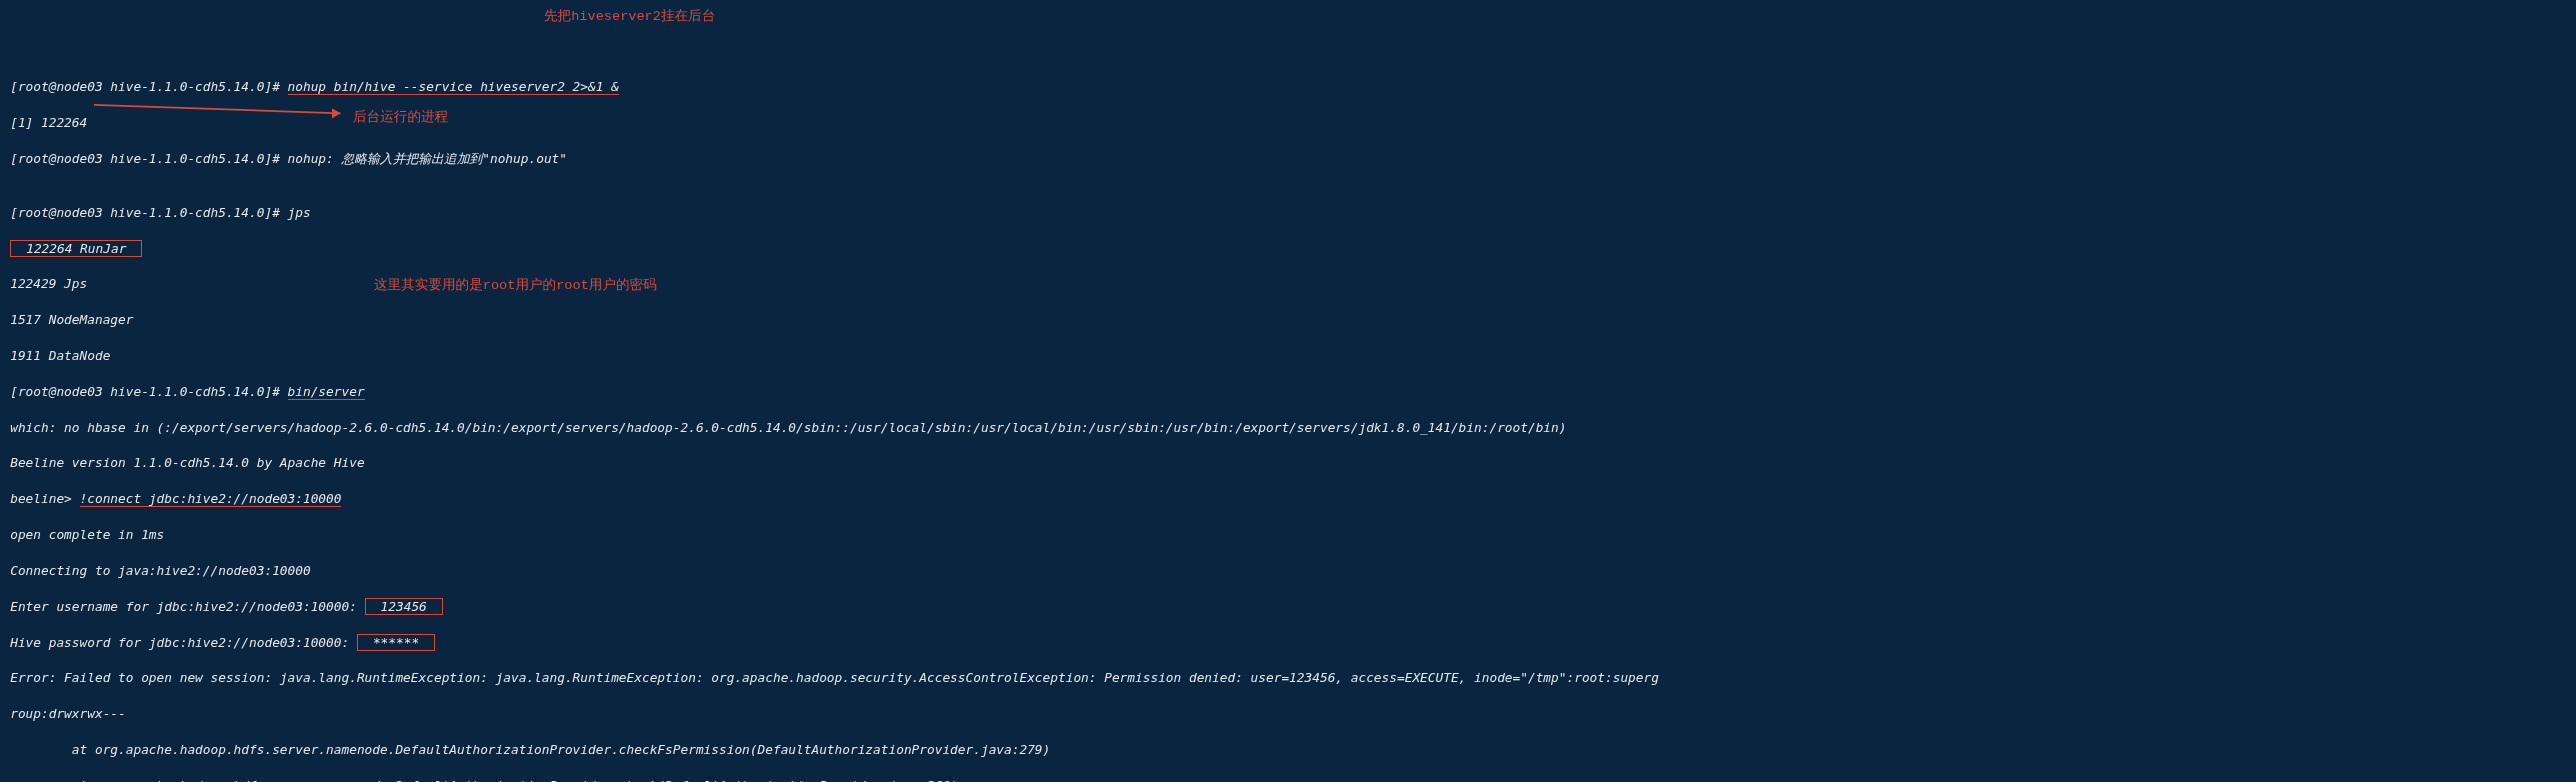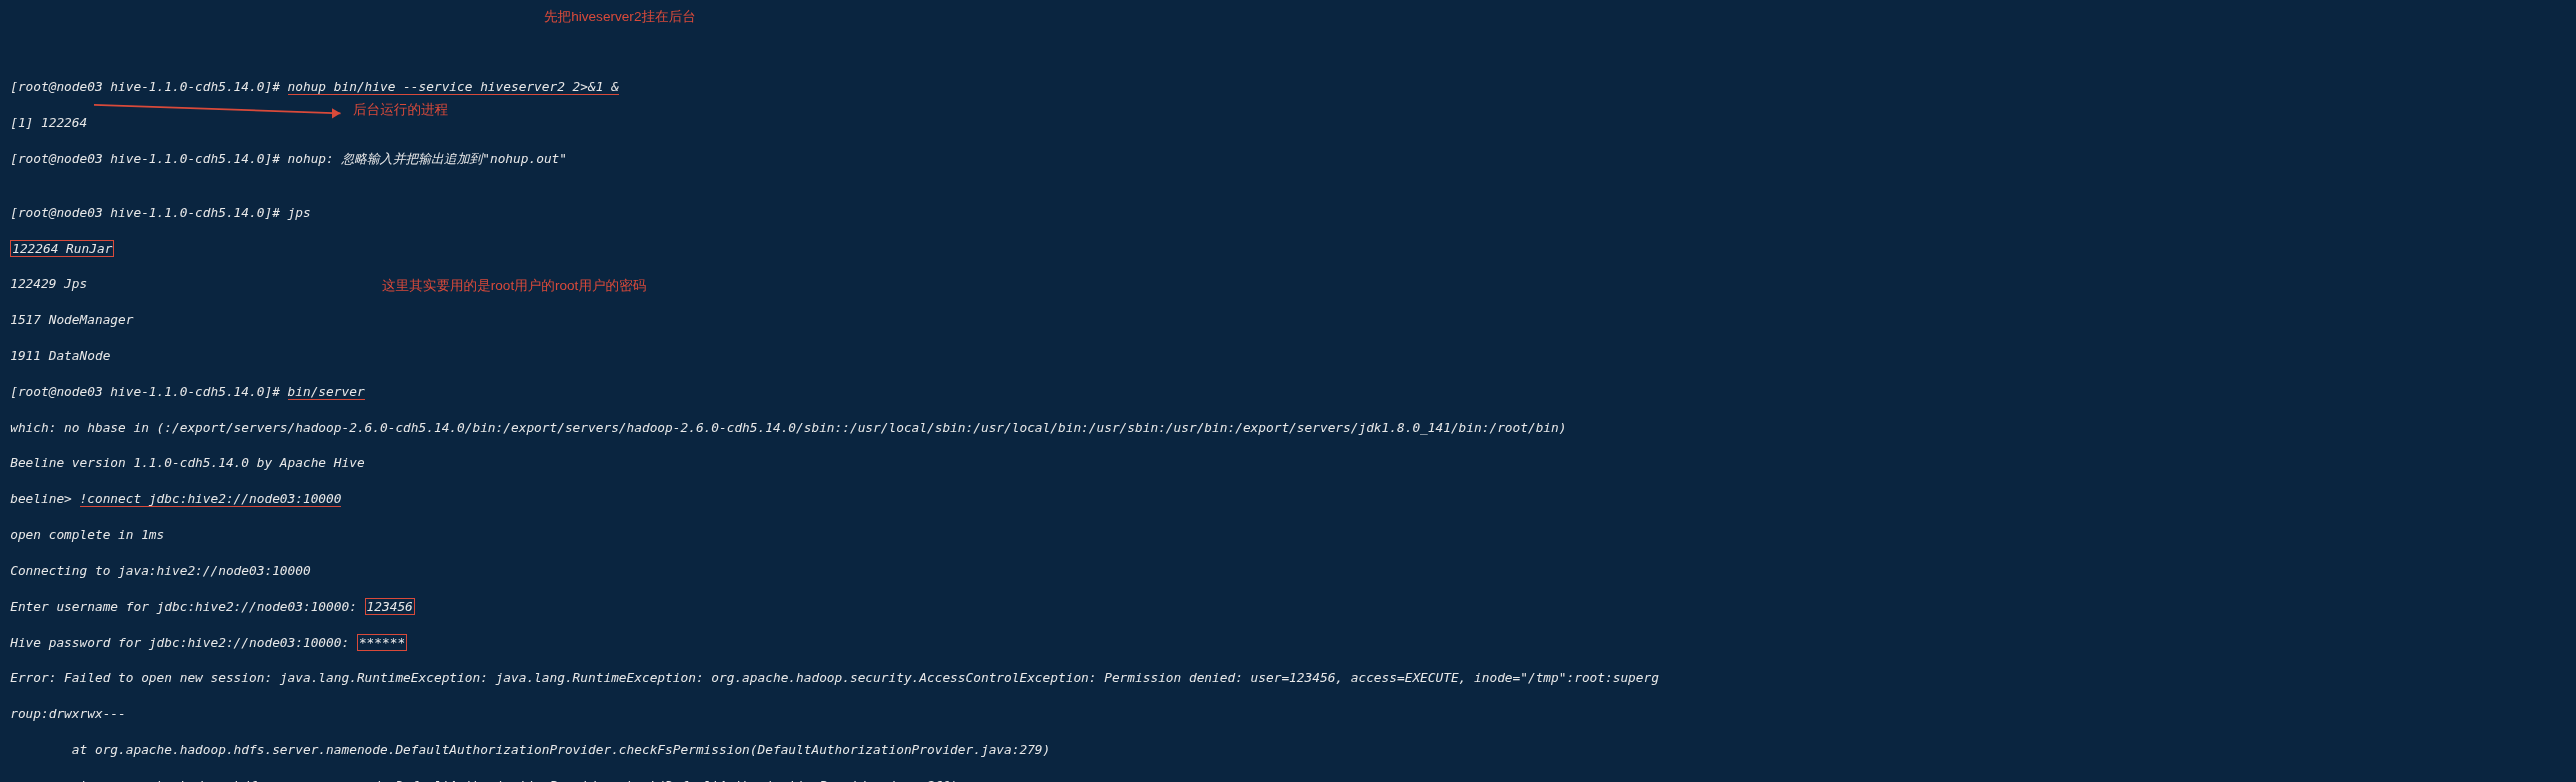--- a/index.html
+++ b/index.html
@@ -10,22 +10,22 @@
     font-family: "Consolas", "Monaco", monospace;
     font-size: 12.8px;
     line-height: 1.4;
     white-space: pre;
     width: 2576px;
     box-sizing: border-box;
     position: relative;
   }
   .line { white-space: pre; font-style: italic; }
   .underline-red { border-bottom: 1.7px solid #d94a3a; }
-  .box-red { border: 1.7px solid #d94a3a; padding: 0 1px; }
-  .annotation { color: #d94a3a; font-family: Liberation Sans, sans-serif; font-size: 13.6px; }
+  .box-red { border: 1.7px solid #d94a3a; padding: 0 15px; }
+  .annotation { color: #d94a3a; font-family: Liberation Mono, monospace; font-size: 13.6px; }
   .annotation-abs { position: absolute; }
   .arrow { position: absolute; stroke: #d94a3a; fill: none; }
 </style>
 </head>
 <body>
 
 
 
 <div class="line"><span>[root@node03 hive-1.1.0-cdh5.14.0]# </span><span class="underline-red">nohup bin/hive --service hiveserver2 2&gt;&amp;1 &amp;</span></div>
 <div class="line">[1] 122264</div>
@@ -46,22 +46,22 @@
 <div class="line"><span>Hive password for jdbc:hive2://node03:10000: </span><span class="box-red">******</span></div>
 <div class="line">Error: Failed to open new session: java.lang.RuntimeException: java.lang.RuntimeException: org.apache.hadoop.security.AccessControlException: Permission denied: user=123456, access=EXECUTE, inode="/tmp":root:superg</div>
 <div class="line">roup:drwxrwx---</div>
 <div class="line">        at org.apache.hadoop.hdfs.server.namenode.DefaultAuthorizationProvider.checkFsPermission(DefaultAuthorizationProvider.java:279)</div>
 <div class="line">        at org.apache.hadoop.hdfs.server.namenode.DefaultAuthorizationProvider.check(DefaultAuthorizationProvider.java:260)</div>
 
 
 
 
 <div class="annotation annotation-abs" style="left:544px; top:6.8px;">先把hiveserver2挂在后台</div>
-<div class="annotation annotation-abs" style="left:353px; top:100px;">后台运行的进程</div>
-<div class="annotation annotation-abs" style="left:382px; top:276px;">这里其实要用的是root用户的root用户的密码</div>
+<div class="annotation annotation-abs" style="left:353px; top:108px;">后台运行的进程</div>
+<div class="annotation annotation-abs" style="left:374px; top:276px;">这里其实要用的是root用户的root用户的密码</div>
 
 
 <svg class="arrow" style="left:94px; top:98px; width:255px; height:25.5px;" viewBox="0 0 300 30" width="255" height="25.5">
   <line x1="0" y1="8" x2="290" y2="18" stroke-width="2"></line>
   <polygon points="290,18 280,12 280,24" fill="#d94a3a" stroke="none"></polygon>
 </svg>
 
 
 
 

